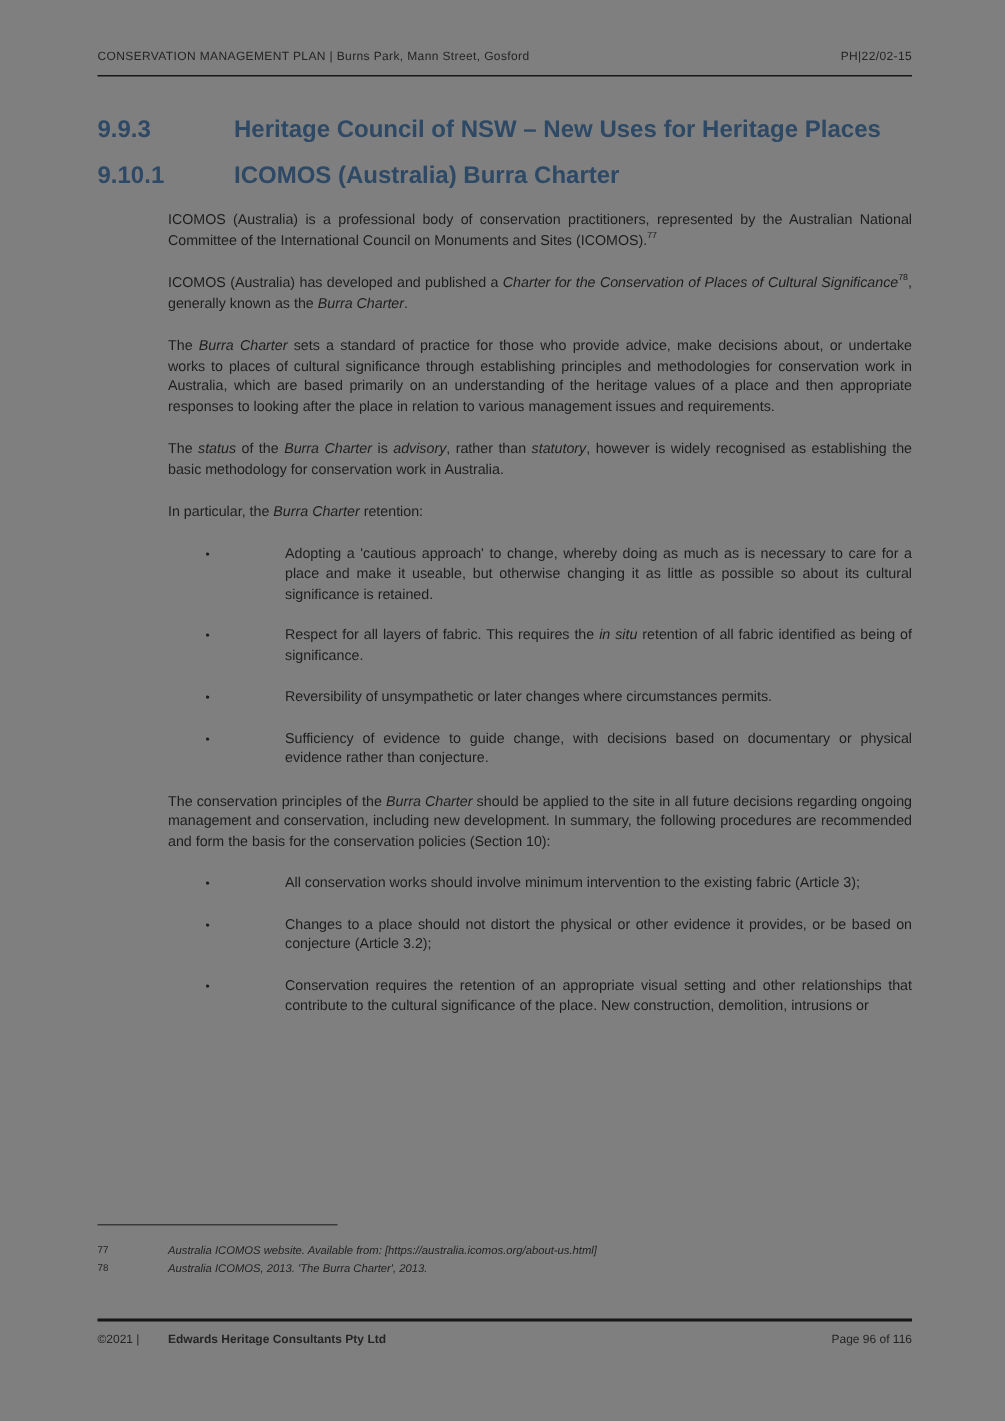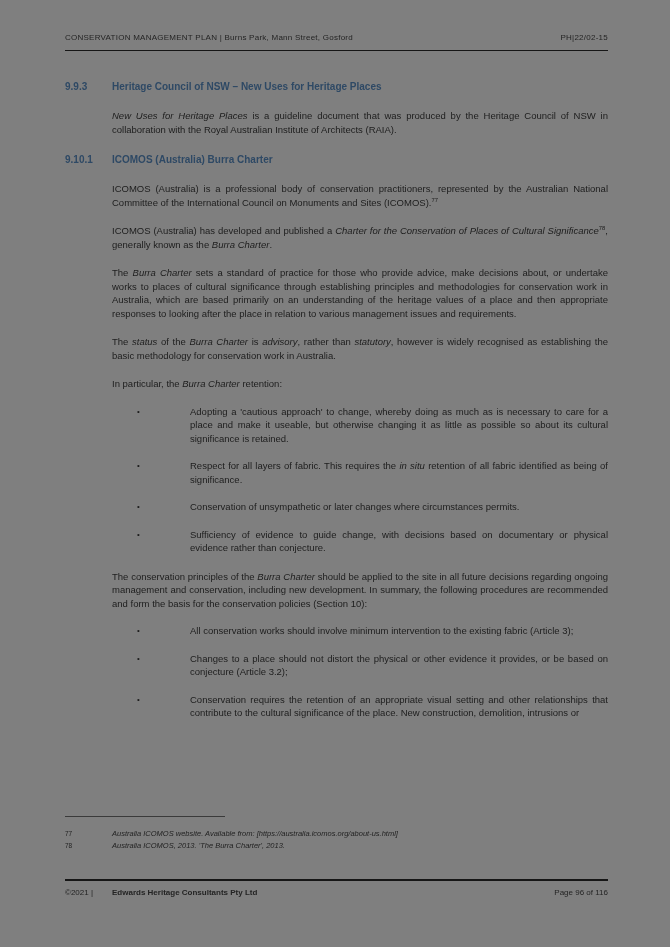--- a/index.html
+++ b/index.html
@@ -22,21 +22,21 @@
   .ftr-rule{position:absolute;top:879px;left:65px;right:62px;border-top:2px solid #161616;}
   .ftr{
     position:absolute;top:888px;left:65px;right:62px;
     display:flex;justify-content:space-between;align-items:baseline;
     font-size:8px;color:#242424;
   }
   .ftr .company{font-weight:600;margin-left:19px;}
 
   
   .content{position:absolute;top:80px;left:65px;width:543px;}
-  .hrow{display:flex;font-weight:bold;color:#2e4965;font-size:10px;line-height:14px;}
+  .hrow{display:flex;font-weight:bold;color:#2e4965;font-size:16px;line-height:14px;gap:44px;}
   .hrow .hnum{flex:none;width:47px;}
   .hrow .htext{flex:1;}
   .para{margin-left:47px;text-align:justify;font-size:9.5px;line-height:13.5px;}
   .brow{display:flex;margin-left:72px;font-size:9.5px;line-height:13.5px;}
   .brow .bdot{flex:none;width:53px;font-size:8px;}
   .brow .btext{flex:1;text-align:justify;}
   .mt-h{margin-top:17px;}
   .mt-p{margin-top:15px;}
   .mt-b{margin-top:14px;}
 
@@ -62,21 +62,20 @@
   </div>
   <div class="hdr-rule"></div>
 
   <div class="content">
 
     <div class="hrow">
       <span class="hnum">9.9.3</span>
       <span class="htext">Heritage Council of NSW – New Uses for Heritage Places</span>
     </div>
 
-    <div class="para mt-p"><span class="seg-i">New Uses for Heritage Places</span><span> is a guideline document that was produced by the Heritage Council of NSW in collaboration with the Royal Australian Institute of Architects (RAIA).</span></div>
 
 
     <div class="hrow mt-h">
       <span class="hnum">9.10.1</span>
       <span class="htext">ICOMOS (Australia) Burra Charter</span>
     </div>
 
     <div class="para mt-p"><span>ICOMOS (Australia) is a professional body of conservation practitioners, represented by the Australian National Committee of the International Council on Monuments and Sites (ICOMOS).</span><span class="seg-sup">77</span></div>
     <div class="para mt-p"><span>ICOMOS (Australia) has developed and published a </span><span class="seg-i">Charter for the Conservation of Places of Cultural Significance</span><span class="seg-sup">78</span><span>, generally known as the </span><span class="seg-i">Burra Charter</span><span>.</span></div>
     <div class="para mt-p"><span>The </span><span class="seg-i">Burra Charter</span><span> sets a standard of practice for those who provide advice, make decisions about, or undertake works to places of cultural significance through establishing principles and methodologies for conservation work in Australia, which are based primarily on an understanding of the heritage values of a place and then appropriate responses to looking after the place in relation to various management issues and requirements.</span></div>
@@ -86,21 +85,21 @@
     <div class="brow mt-b">
       <span class="bdot">•</span>
       <span class="btext"><span>Adopting a 'cautious approach' to change, whereby doing as much as is necessary to care for a place and make it useable, but otherwise changing it as little as possible so about its cultural significance is retained.</span></span>
     </div>
     <div class="brow mt-b">
       <span class="bdot">•</span>
       <span class="btext"><span>Respect for all layers of fabric. This requires the </span><span class="seg-i">in situ</span><span> retention of all fabric identified as being of significance.</span></span>
     </div>
     <div class="brow mt-b">
       <span class="bdot">•</span>
-      <span class="btext"><span>Conservation of unsympathetic or later changes where circumstances permits.</span></span>
+      <span class="btext"><span>Reversibility of unsympathetic or later changes where circumstances permits.</span></span>
     </div>
     <div class="brow mt-b">
       <span class="bdot">•</span>
       <span class="btext"><span>Sufficiency of evidence to guide change, with decisions based on documentary or physical evidence rather than conjecture.</span></span>
     </div>
 
     <div class="para mt-p"><span>The conservation principles of the </span><span class="seg-i">Burra Charter</span><span> should be applied to the site in all future decisions regarding ongoing management and conservation, including new development. In summary, the following procedures are recommended and form the basis for the conservation policies (Section 10):</span></div>
 
     <div class="brow mt-b">
       <span class="bdot">•</span>

